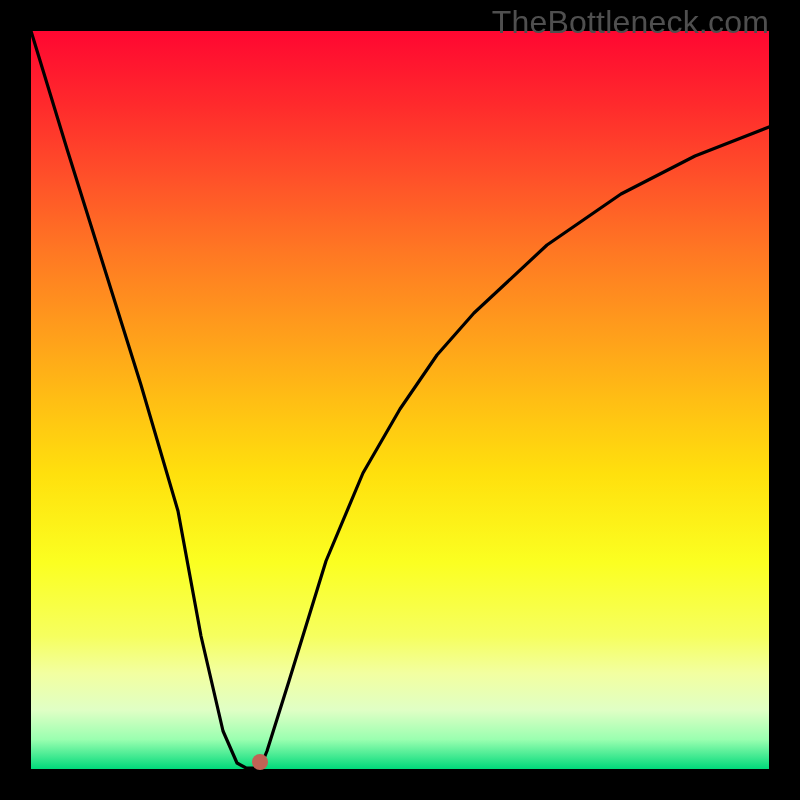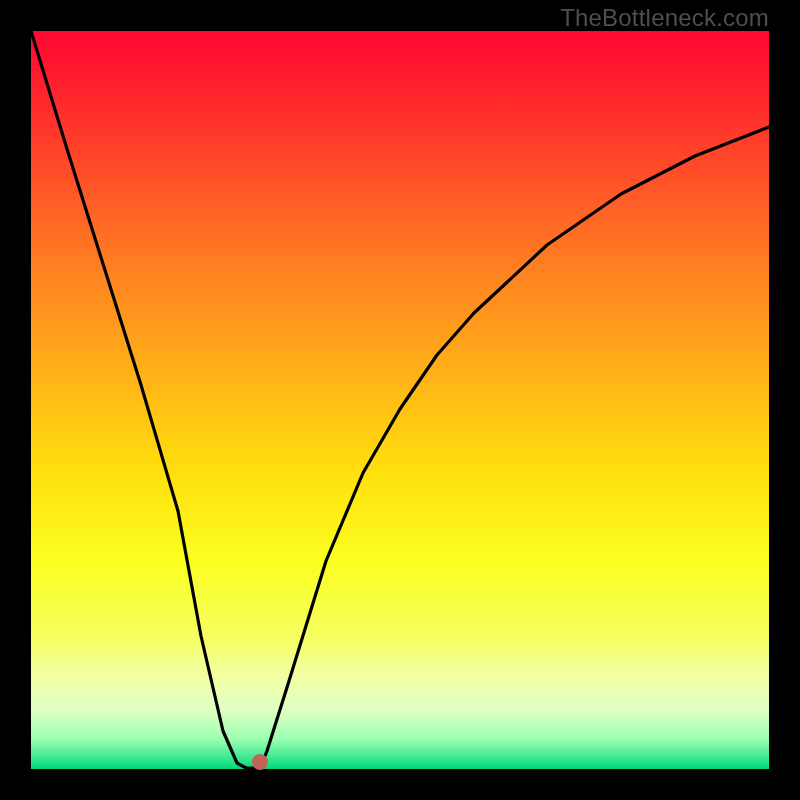--- a/index.html
+++ b/index.html
@@ -41,21 +41,21 @@
       #e0ffc5 92%,
       #9affb0 96%,
       #00d97a 100%
     );
   }
   .watermark {
     position: absolute;
     top: 4px;
     right: 31px;
     color: #4f4f4f;
-    font-size: 24px;
+    font-size: 32px;
     font-weight: 400;
     letter-spacing: 0.2px;
   }
   .curve {
     position: absolute;
     top: 31px;
     left: 31px;
     width: 738px;
     height: 738px;
   }

